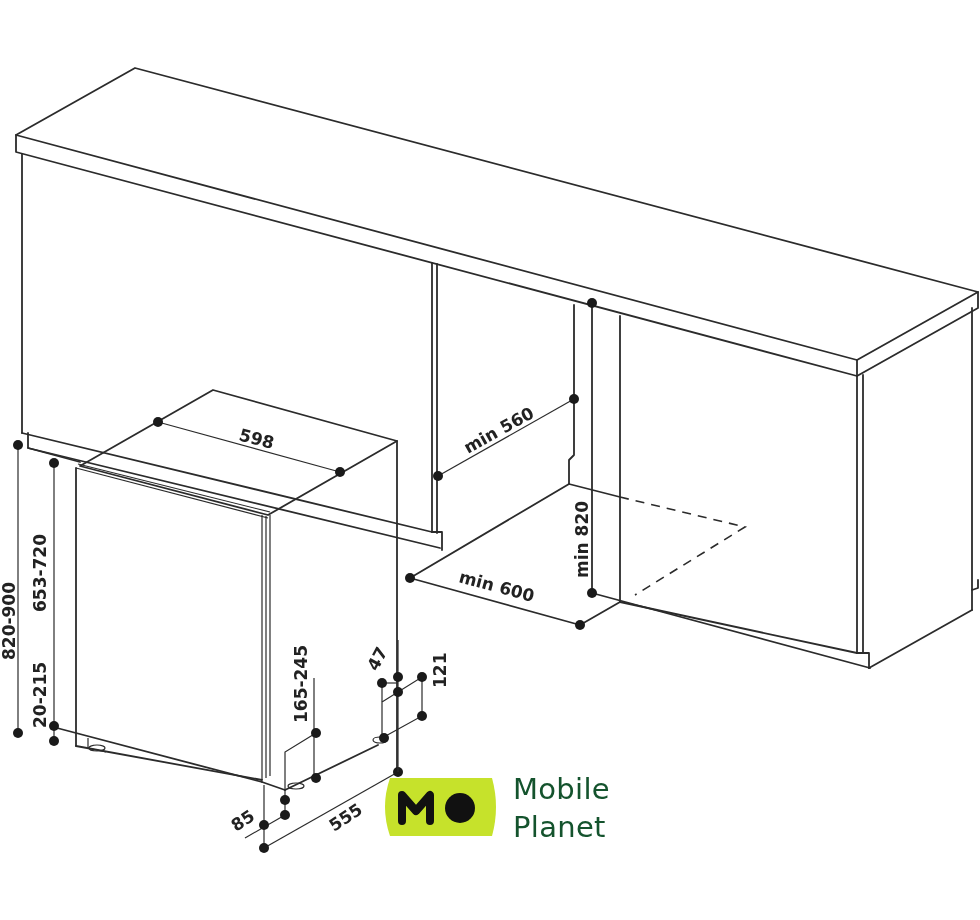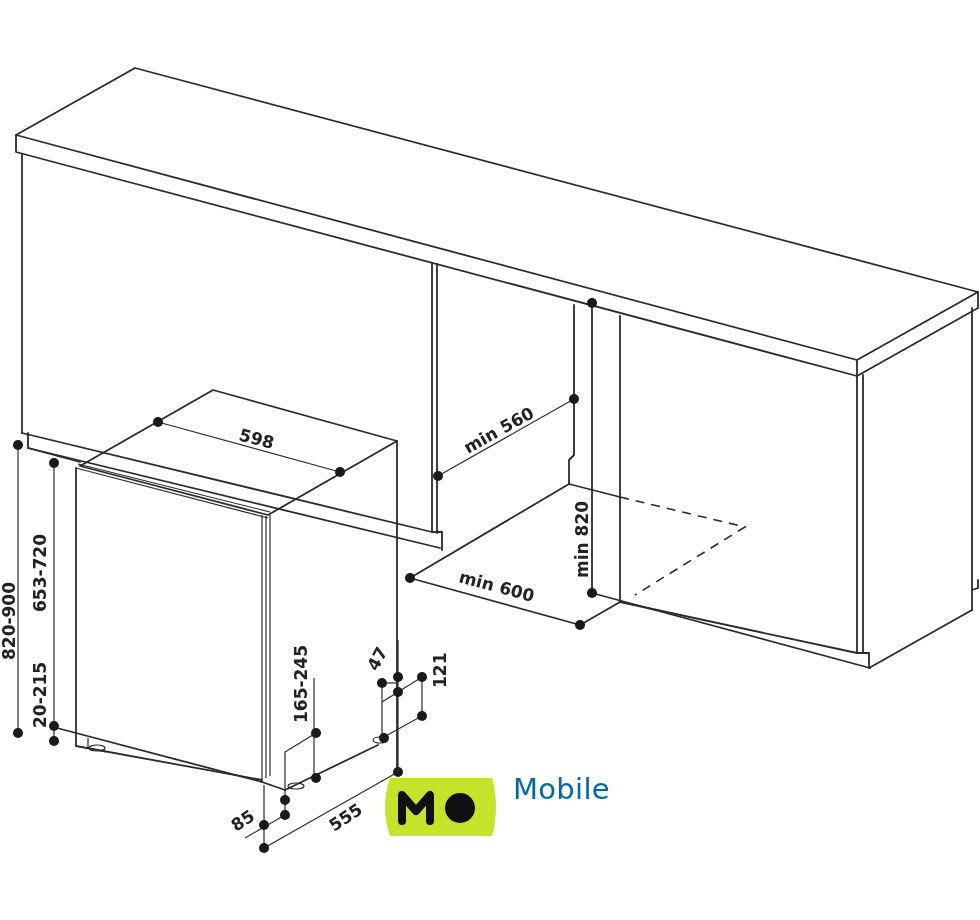--- a/index.html
+++ b/index.html
@@ -4,21 +4,21 @@
   <style>
     html, body { margin: 0; padding: 0; background: #ffffff; }
     body { width: 980px; height: 920px; position: relative; overflow: hidden; font-family: "Liberation Sans", sans-serif; }
     #diagram { position: absolute; left: 0; top: 0; width: 980px; height: 920px; }
     .ln { stroke: #2b2b2b; stroke-width: 1.8; fill: none; stroke-linejoin: round; stroke-linecap: round; }
     .ln-thin { stroke: #2b2b2b; stroke-width: 1.2; fill: none; }
     .dash { stroke: #2b2b2b; stroke-width: 1.6; fill: none; stroke-dasharray: 9 7; }
     .dot { fill: #1a1a1a; }
     .dim { font-family: "DejaVu Sans", sans-serif; font-size: 17px; font-weight: bold; fill: #222222; }
     .logo-badge { position: absolute; left: 380px; top: 778px; width: 118px; height: 58px; }
-    .logo-text { position: absolute; left: 513px; top: 770px; font-family: "DejaVu Sans", sans-serif; font-size: 29px; line-height: 38px; color: #0369a1; font-weight: normal; letter-spacing: 0.3px; }
+    .logo-text { position: absolute; left: 513px; top: 770px; font-family: "DejaVu Sans", sans-serif; font-size: 29px; line-height: 38px; color: #14532d; font-weight: normal; letter-spacing: 0.3px; }
     .logo-text span { display: block; }
   </style>
 </head>
 <body>
 
 <svg id="diagram" viewBox="0 0 980 920" xmlns="http://www.w3.org/2000/svg">
 
   <g>
     <polygon class="ln" points="135,68 978,292 857,360 16,135"></polygon>
     <polyline class="ln" points="16,135 16,152 857,376 857,360"></polyline>
@@ -150,13 +150,14 @@
   <text class="dim" transform="translate(334,832) rotate(-33)">555</text>
 </svg>
 
 <svg class="logo-badge" viewBox="0 0 118 58" xmlns="http://www.w3.org/2000/svg">
   <path d="M10,0 H112 Q120,29 112,58 H10 Q0,29 10,0 Z" fill="#c6e22b"></path>
   <path d="M22,43 V17 L36,33 L50,17 V43" fill="none" stroke="#111111" stroke-width="8" stroke-linejoin="round" stroke-linecap="round"></path>
   <circle cx="80" cy="30" r="15" fill="#111111"></circle>
 </svg>
 <div class="logo-text">
   <span>Mobile</span>
+  <span>Planet</span>
 </div>
 
 </body></html>

